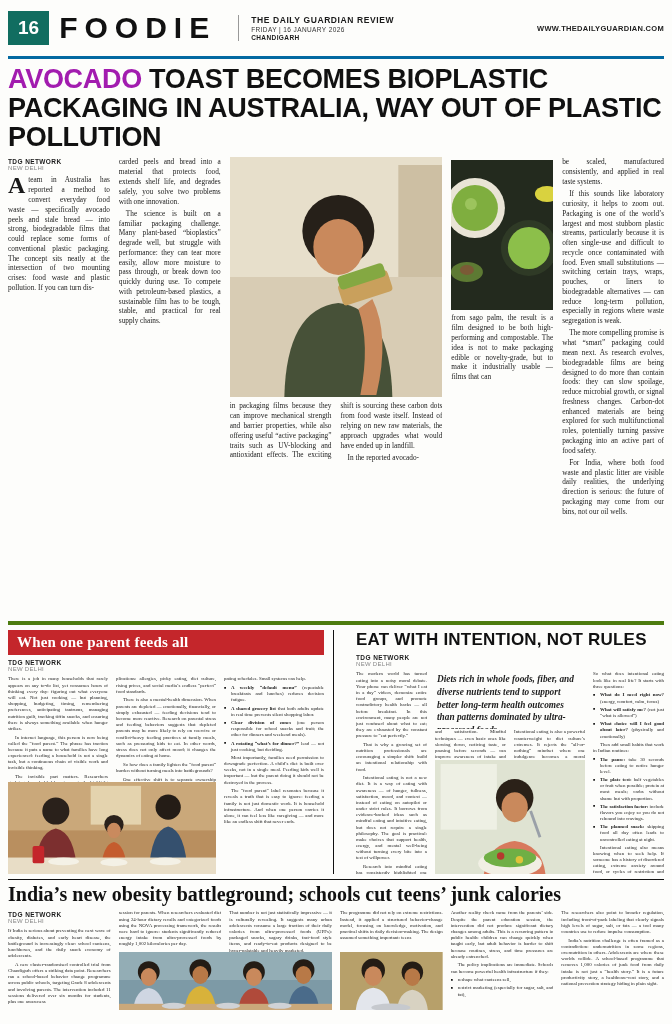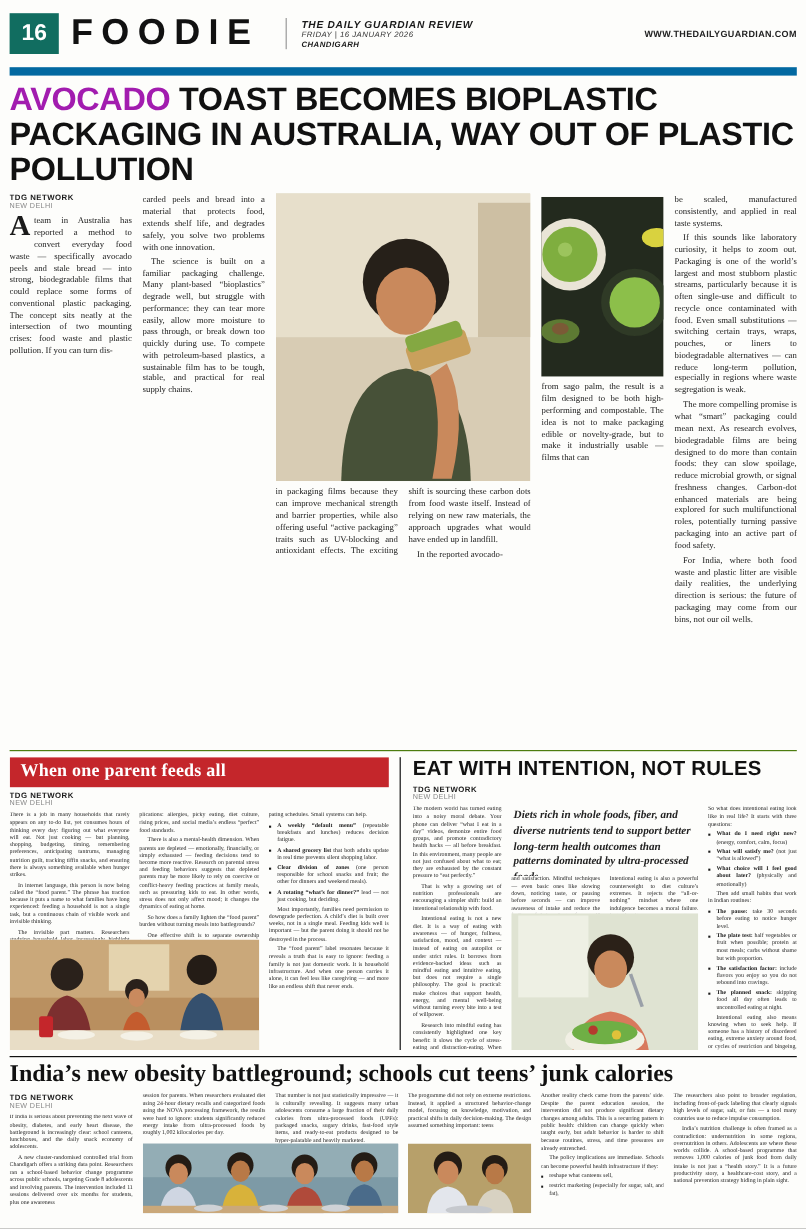--- a/index.html
+++ b/index.html
@@ -1,22 +1,22 @@
 <!DOCTYPE html>
 <html><head>
 <meta charset="utf-8">
 <style>
   html,body{margin:0;padding:0;background:#777;}
   .page{width:672px;height:1024px;margin:0 auto;background:#fdfdfb;box-sizing:border-box;
         padding:5px 8px;overflow:hidden;font-family:"Liberation Serif",serif;color:#1a1a1a;position:relative;}
   
-  .masthead{display:flex;align-items:center;border-bottom:7px solid #0369a1;padding-bottom:5px;height:46px;}
+  .masthead{display:flex;align-items:center;border-bottom:3px solid #0369a1;padding-bottom:5px;height:46px;}
   .pageno{background:#116d60;color:#fff;font:700 19px "Liberation Sans",sans-serif;padding:6px 10px;margin-right:10px;}
   .section-name{font:700 30px "Liberation Sans",sans-serif;letter-spacing:7px;color:#111;}
-  .mast-center{margin-left:22px;border-left:1px solid #999;padding-left:12px;font-family:"Liberation Sans",sans-serif;text-transform:uppercase;font-style:italic;}
+  .mast-center{margin-left:22px;border-left:1px solid #999;padding-left:12px;font-family:"Liberation Sans",sans-serif;text-transform:uppercase;}
   .paper-name{font-size:8.5px;font-weight:700;letter-spacing:.6px;}
   .paper-date{font-size:6.5px;color:#333;margin-top:1px;letter-spacing:.4px;}
   .paper-city{font-size:6.5px;font-weight:700;margin-top:1px;letter-spacing:.4px;}
   .mast-site{margin-left:auto;font:700 7.5px "Liberation Sans",sans-serif;color:#222;letter-spacing:.3px;}
   
   .lead h1{font:800 27px "Liberation Sans",sans-serif;line-height:1.08;margin:6px 0 5px;color:#111;letter-spacing:-.3px;}
   .lead h1 .hl{color:#a21caf;}
   .standfirst{font:700 11.5px "Liberation Serif",serif;line-height:1.3;margin:0 0 4px;border-bottom:1px solid #222;padding-bottom:5px;}
   .lead-grid{display:grid;grid-template-columns:repeat(6,1fr);grid-template-rows:240px 1fr;column-gap:9px;height:462px;overflow:hidden;margin-top:4px;}
   .lead-c1{grid-column:1;grid-row:1/3;overflow:hidden;}
@@ -31,22 +31,22 @@
   figure svg{width:100%;height:100%;display:block;}
   .copy{font-size:7.3px;line-height:1.34;text-align:justify;overflow:hidden;}
   .copy p{margin:0 0 2.5px;text-indent:7px;}
   .copy p:first-child{text-indent:0;}
   .copy p.li{text-indent:0;padding-left:7px;position:relative;margin-bottom:2px;}
   .copy p.li::before{content:"■";position:absolute;left:0;top:.15em;font-size:.75em;}
   .byline{font-family:"Liberation Sans",sans-serif;margin:1px 0 4px;}
   .by-name{display:block;font-weight:700;font-size:6.5px;letter-spacing:.4px;}
   .by-city{display:block;font-size:6px;color:#888;letter-spacing:.3px;}
   
-  .middle{display:grid;grid-template-columns:326px 1fr;column-gap:10px;height:244px;overflow:hidden;
-          border-top:1px solid #4d7c0f;border-bottom:1px solid #111;padding:5px 0;margin:2px 0;}
+  .middle{display:grid;grid-template-columns:326px 1fr;column-gap:22px;height:244px;overflow:hidden;
+          border-top:4px solid #4d7c0f;border-bottom:1px solid #111;padding:5px 0;margin:2px 0;}
   .middle .copy{font-size:4.9px;line-height:1.26;}
   .parent-art{border-right:1px solid #111;padding-right:9px;display:flex;flex-direction:column;overflow:hidden;}
   .red-banner{background:#c4262b;color:#fff;font:700 15px "Liberation Serif",serif;margin:0 0 3px;padding:4px 9px;letter-spacing:.2px;}
   .parent-grid{display:grid;grid-template-columns:repeat(3,1fr);grid-template-rows:1fr 92px;column-gap:8px;flex:1;overflow:hidden;}
   .pg-x{grid-column:1;grid-row:1;}
   .pg-y{grid-column:2;grid-row:1;}
   .pg-z{grid-column:3;grid-row:1/3;}
   .pg-photo{grid-column:1/3;grid-row:2;}
   .intent-art{display:flex;flex-direction:column;overflow:hidden;}
   .intent-title{font:800 17px "Liberation Sans",sans-serif;margin:0 0 3px;color:#111;letter-spacing:.2px;}

